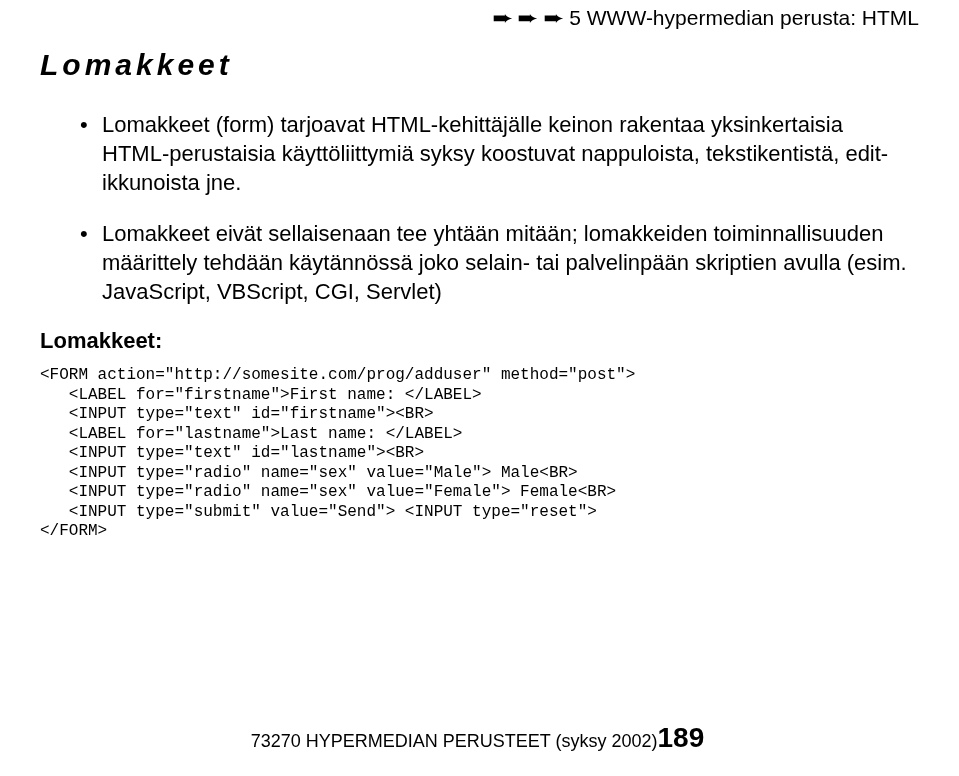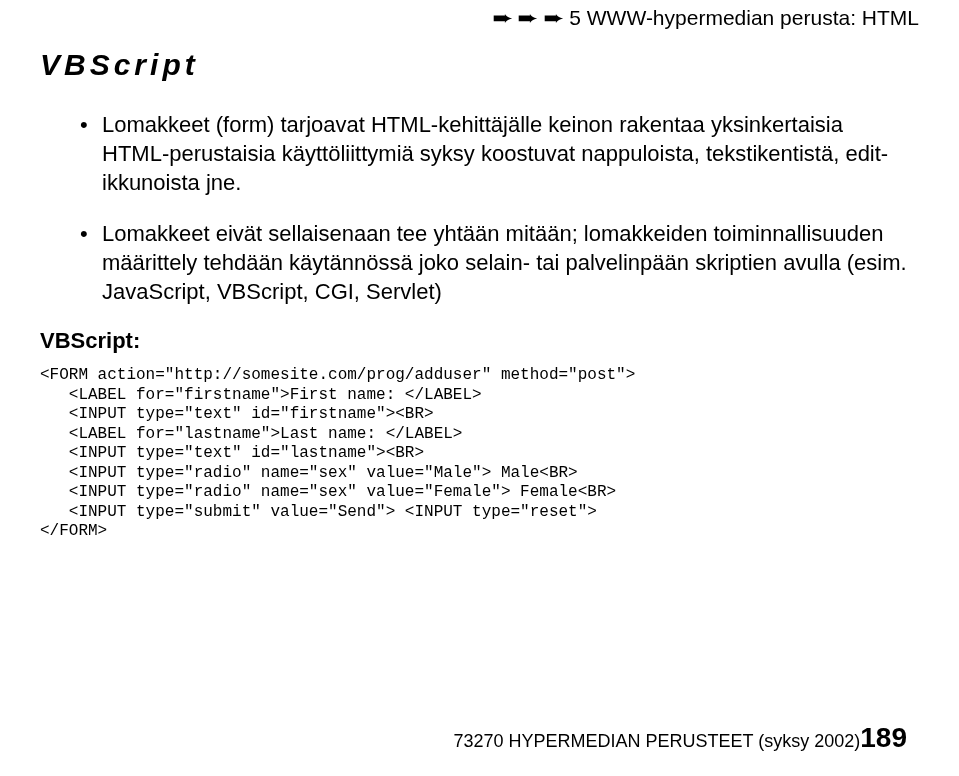--- a/index.html
+++ b/index.html
@@ -70,24 +70,24 @@
     font-family: "Courier New", Courier, monospace;
     font-size: 16px;
     line-height: 1.22;
     white-space: pre;
     margin-top: 4px;
     margin-left: 0;
   }
   .footer {
     position: absolute;
     left: 40px;
-    right: 52px;
+    right: 44px;
     bottom: 18px;
     display: flex;
-    justify-content: flex-end;
+    justify-content: center;
     align-items: baseline;
     margin-top: 28px;
   }
   .footer-left {
     font-size: 18px;
     color: #000;
   }
   .footer-right {
     font-size: 28px;
     font-weight: bold;
@@ -99,32 +99,32 @@
 
 <div class="page">
 
   <div class="breadcrumb">
     <span class="arrow">➨</span>
     <span class="arrow">➨</span>
     <span class="arrow">➨</span>
     <span>5 WWW-hypermedian perusta: HTML</span>
   </div>
 
-  <div class="section-title">VBScript</div>
+  <div class="section-title">Lomakkeet</div>
 
   <div class="bullets">
     <div class="bullet-item">
       <span>Lomakkeet (form) tarjoavat HTML-kehittäjälle keinon rakentaa yksinkertaisia HTML-perustaisia käyttöliittymiä syksy koostuvat nappuloista, tekstikentistä, edit-ikkunoista jne.</span>
     </div>
     <div class="bullet-item">
       <span>Lomakkeet eivät sellaisenaan tee yhtään mitään; lomakkeiden toiminnallisuuden määrittely tehdään käytännössä joko selain- tai palvelinpään skriptien avulla (esim. JavaScript, VBScript, CGI, Servlet)</span>
     </div>
   </div>
 
-  <div class="subheading">VBScript:</div>
+  <div class="subheading">Lomakkeet:</div>
 
   <div class="code-block">&lt;FORM action="http://somesite.com/prog/adduser" method="post"&gt;
    &lt;LABEL for="firstname"&gt;First name: &lt;/LABEL&gt;
    &lt;INPUT type="text" id="firstname"&gt;&lt;BR&gt;
    &lt;LABEL for="lastname"&gt;Last name: &lt;/LABEL&gt;
    &lt;INPUT type="text" id="lastname"&gt;&lt;BR&gt;
    &lt;INPUT type="radio" name="sex" value="Male"&gt; Male&lt;BR&gt;
    &lt;INPUT type="radio" name="sex" value="Female"&gt; Female&lt;BR&gt;
    &lt;INPUT type="submit" value="Send"&gt; &lt;INPUT type="reset"&gt;
 &lt;/FORM&gt;</div>

